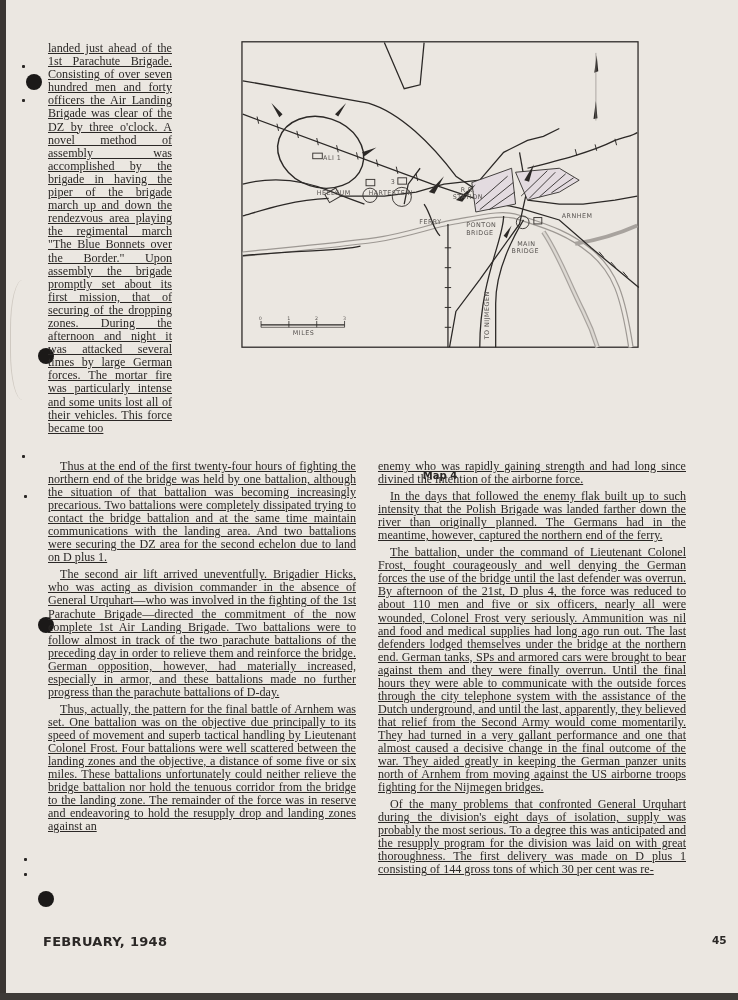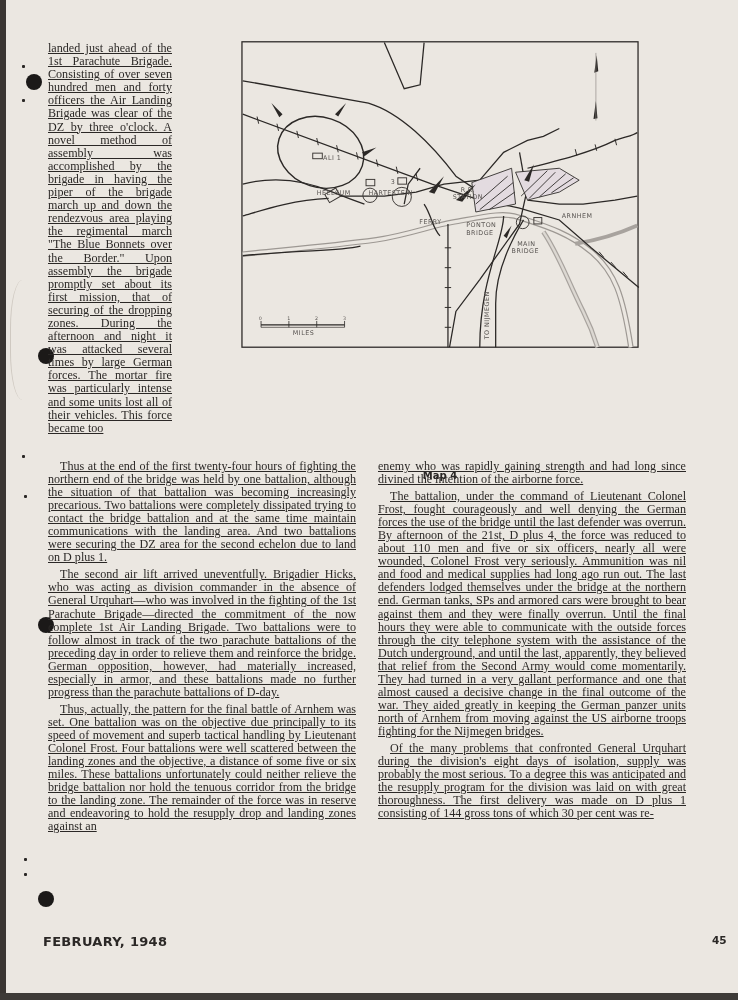--- a/index.html
+++ b/index.html
@@ -173,19 +173,20 @@
 <div class="map-caption">Map 4</div>
 
 <div class="col-left">
   <p class="para">Thus at the end of the first twenty-four hours of fighting the northern end of the bridge was held by one battalion, although the situation of that battalion was becoming increasingly precarious. Two battalions were completely dissipated trying to contact the bridge battalion and at the same time maintain communications with the landing area. And two battalions were securing the DZ area for the second echelon due to land on D plus 1.</p>
   <p class="para">The second air lift arrived uneventfully. Brigadier Hicks, who was acting as division commander in the absence of General Urquhart—who was involved in the fighting of the 1st Parachute Brigade—directed the commitment of the now complete 1st Air Landing Brigade. Two battalions were to follow almost in track of the two parachute battalions of the preceding day in order to relieve them and reinforce the bridge. German opposition, however, had materially increased, especially in armor, and these battalions made no further progress than the parachute battalions of D-day.</p>
   <p class="para">Thus, actually, the pattern for the final battle of Arnhem was set. One battalion was on the objective due principally to its speed of movement and superb tactical handling by Lieutenant Colonel Frost. Four battalions were well scattered between the landing zones and the objective, a distance of some five or six miles. These battalions unfortunately could neither relieve the bridge battalion nor hold the tenuous corridor from the bridge to the landing zone. The remainder of the force was in reserve and endeavoring to hold the resupply drop and landing zones against an</p>
 </div>
 
 <div class="col-right">
   <p class="para noindent">enemy who was rapidly gaining strength and had long since divined the intention of the airborne force.</p>
+  <p class="para">In the days that followed the enemy flak built up to such intensity that the Polish Brigade was landed farther down the river than originally planned. The Germans had in the meantime, however, captured the northern end of the ferry.</p>
   <p class="para">The battalion, under the command of Lieutenant Colonel Frost, fought courageously and well denying the German forces the use of the bridge until the last defender was overrun. By afternoon of the 21st, D plus 4, the force was reduced to about 110 men and five or six officers, nearly all were wounded, Colonel Frost very seriously. Ammunition was nil and food and medical supplies had long ago run out. The last defenders lodged themselves under the bridge at the northern end. German tanks, SPs and armored cars were brought to bear against them and they were finally overrun. Until the final hours they were able to communicate with the outside forces through the city telephone system with the assistance of the Dutch underground, and until the last, apparently, they believed that relief from the Second Army would come momentarily. They had turned in a very gallant performance and one that almost caused a decisive change in the final outcome of the war. They aided greatly in keeping the German panzer units north of Arnhem from moving against the US airborne troops fighting for the Nijmegen bridges.</p>
   <p class="para">Of the many problems that confronted General Urquhart during the division's eight days of isolation, supply was probably the most serious. To a degree this was anticipated and the resupply program for the division was laid on with great thoroughness. The first delivery was made on D plus 1 consisting of 144 gross tons of which 30 per cent was re-</p>
 </div>
 
 <div class="footer-left">FEBRUARY, 1948</div>
 <div class="footer-right">45</div>
 <div class="bottom-edge"></div>
 
 </body></html>

